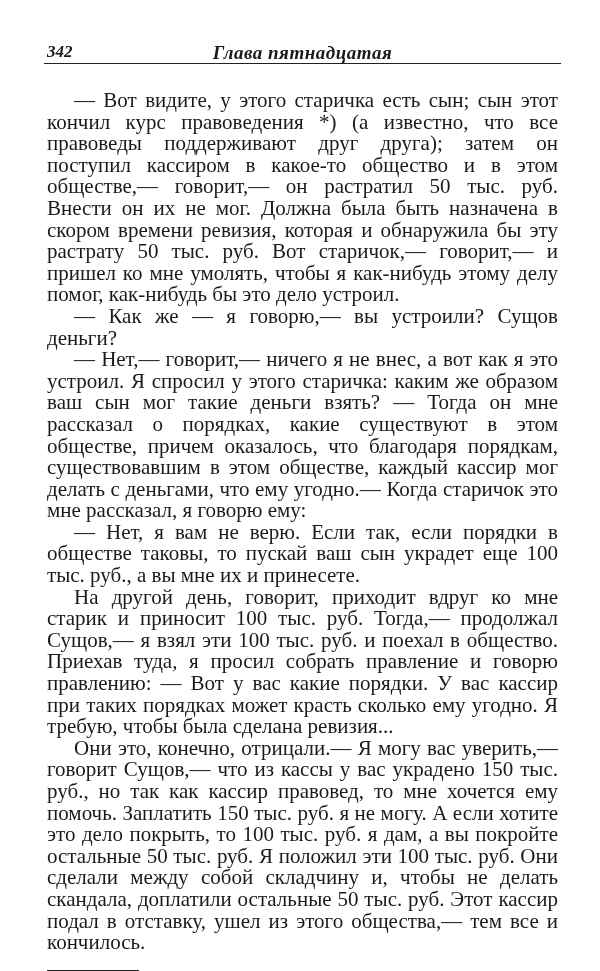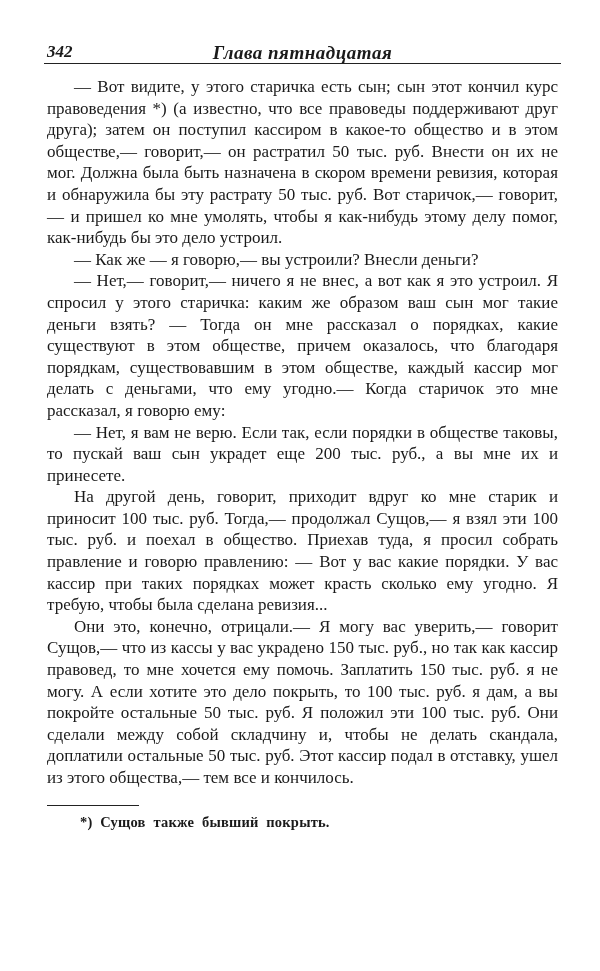--- a/index.html
+++ b/index.html
@@ -3,39 +3,39 @@
 <meta charset="utf-8">
 <style>
   html, body { margin: 0; padding: 0; background: #ffffff; }
   body { width: 600px; height: 971px; position: relative; overflow: hidden;
          font-family: "Liberation Serif", "DejaVu Serif", serif; color: #1a1a1a; }
   .page { position: absolute; left: 47px; top: 40px; width: 511px; }
   .running-head { position: relative; height: 24px; }
   .page-number { position: absolute; left: 0; top: 2px; font-style: italic; font-weight: bold; font-size: 17px; }
   .chapter-title { position: absolute; left: 0; right: 0; top: 2px; text-align: center; font-style: italic; font-weight: bold; font-size: 19px; letter-spacing: 0.5px; }
   .head-rule { position: absolute; left: -3px; right: -3px; top: 23px; border-top: 1.5px solid #222; }
-  .body-text { margin-top: 12px; font-size: 17px; line-height: 21.6px; text-align: justify; }
+  .body-text { margin-top: 26px; font-size: 21px; line-height: 21.6px; text-align: justify; }
   .body-text p { margin: 0; text-indent: 27px; }
   .footnote-rule { width: 92px; border-top: 1px solid #222; margin-top: 16px; }
   .footnote { margin-top: 8px; padding-left: 33px; font-size: 14.5px; font-weight: bold; letter-spacing: 0.2px; word-spacing: 4px; }
 </style>
 </head>
 <body>
 
 <div class="page">
   <div class="running-head">
     <span class="page-number">342</span>
     <span class="chapter-title">Глава пятнадцатая</span>
     <div class="head-rule"></div>
   </div>
 
   <div class="body-text">
     <p>— Вот видите, у этого старичка есть сын; сын этот кончил курс правоведения *) (а известно, что все правоведы поддерживают друг друга); затем он поступил кассиром в какое-то общество и в этом обществе,— говорит,— он растратил 50 тыс. руб. Внести он их не мог. Должна была быть назначена в скором времени ревизия, которая и обнаружила бы эту растрату 50 тыс. руб. Вот старичок,— говорит,— и пришел ко мне умолять, чтобы я как-нибудь этому делу помог, как-нибудь бы это дело устроил.</p>
-    <p>— Как же — я говорю,— вы устроили? Внесли деньги?</p>
+    <p>— Как же — я говорю,— вы устроили? Сущов деньги?</p>
     <p>— Нет,— говорит,— ничего я не внес, а вот как я это устроил. Я спросил у этого старичка: каким же образом ваш сын мог такие деньги взять? — Тогда он мне рассказал о порядках, какие существуют в этом обществе, причем оказалось, что благодаря порядкам, существовавшим в этом обществе, каждый кассир мог делать с деньгами, что ему угодно.— Когда старичок это мне рассказал, я говорю ему:</p>
-    <p>— Нет, я вам не верю. Если так, если порядки в обществе таковы, то пускай ваш сын украдет еще 200 тыс. руб., а вы мне их и принесете.</p>
+    <p>— Нет, я вам не верю. Если так, если порядки в обществе таковы, то пускай ваш сын украдет еще 100 тыс. руб., а вы мне их и принесете.</p>
     <p>На другой день, говорит, приходит вдруг ко мне старик и приносит 100 тыс. руб. Тогда,— продолжал Сущов,— я взял эти 100 тыс. руб. и поехал в общество. Приехав туда, я просил собрать правление и говорю правлению: — Вот у вас какие порядки. У вас кассир при таких порядках может красть сколько ему угодно. Я требую, чтобы была сделана ревизия...</p>
     <p>Они это, конечно, отрицали.— Я могу вас уверить,— говорит Сущов,— что из кассы у вас украдено 150 тыс. руб., но так как кассир правовед, то мне хочется ему помочь. Заплатить 150 тыс. руб. я не могу. А если хотите это дело покрыть, то 100 тыс. руб. я дам, а вы покройте остальные 50 тыс. руб. Я положил эти 100 тыс. руб. Они сделали между собой складчину и, чтобы не делать скандала, доплатили остальные 50 тыс. руб. Этот кассир подал в отставку, ушел из этого общества,— тем все и кончилось.</p>
   </div>
 
   <div class="footnote-rule"></div>
   <div class="footnote">*) Сущов также бывший покрыть.</div>
 </div>
 
 </body></html>

